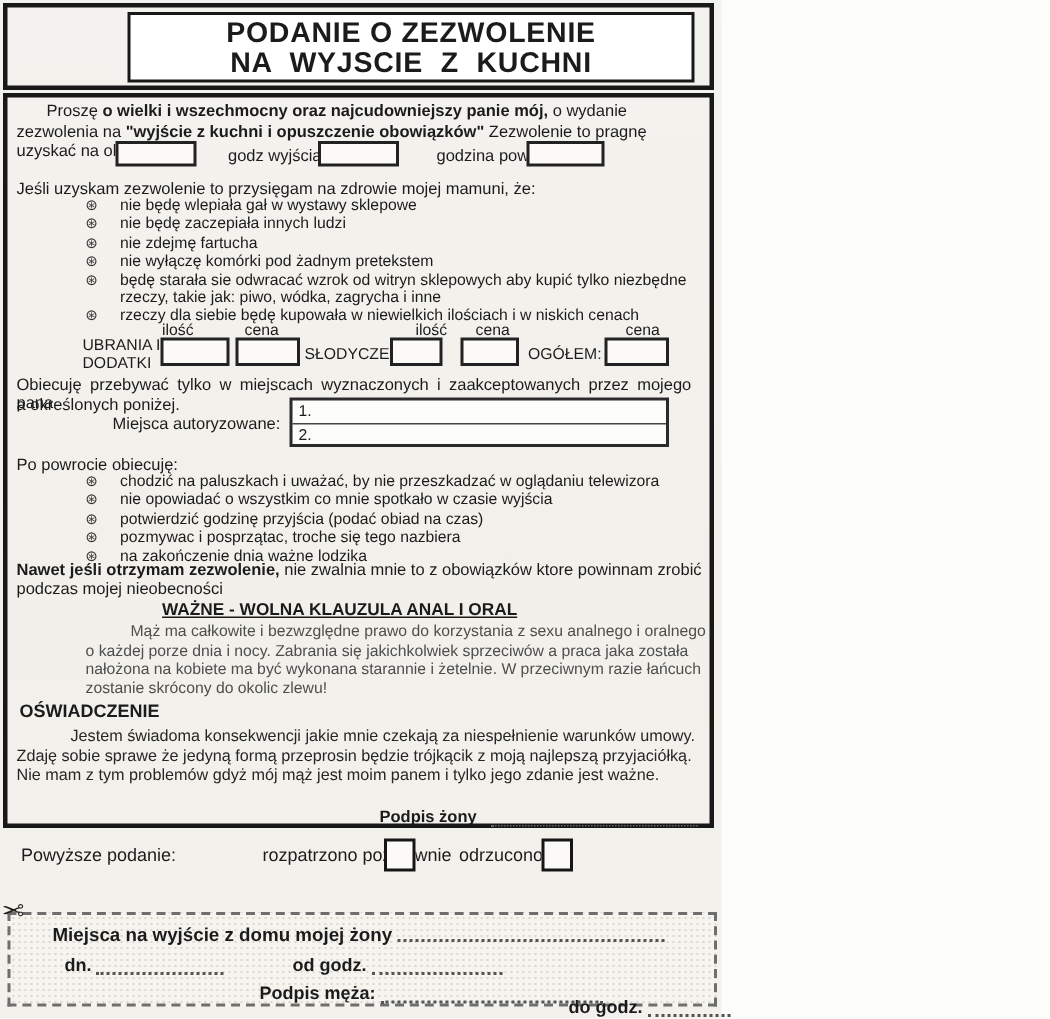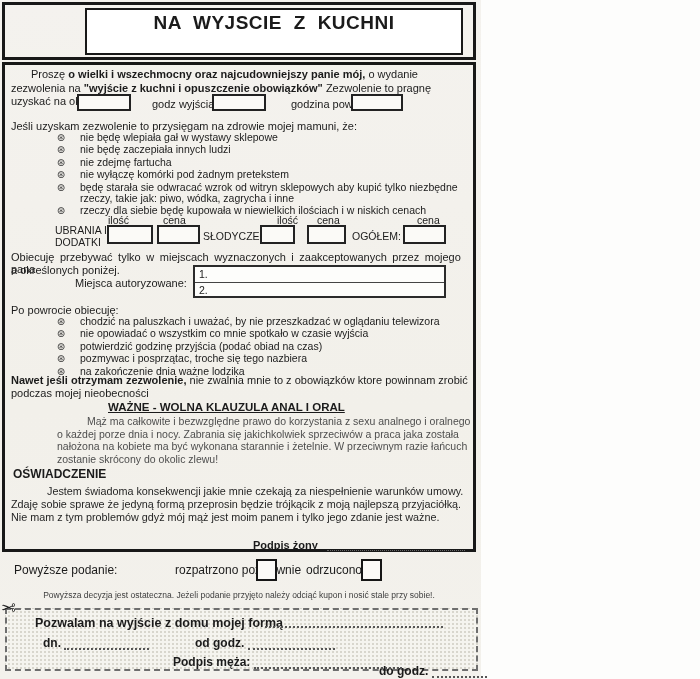--- a/index.html
+++ b/index.html
@@ -115,20 +115,21 @@
   .cp-sign { left:166px; top:45px; }
   .d85 { width:85px; } .d87 { width:87px; } .d55 { width:55px; } .d148 { width:148px; }
 </style>
 </head>
 <body>
 
 <div class="sheet">
 
   <div class="title-band">
     <div class="title-inner">
+      <span class="l1" style="display:block">PODANIE O ZEZWOLENIE</span>
       <span class="l2" style="display:block">NA WYJSCIE Z KUCHNI</span>
     </div>
   </div>
 
   <div class="main-box">
 
     <p class="intro"><span>Proszę </span><span class="b">o wielki i wszechmocny oraz najcudowniejszy panie mój,</span><span> o wydanie zezwolenia na </span><span class="b">"wyjście z kuchni i opuszczenie obowiązków"</span><span> Zezwolenie to pragnę uzyskać na okres.</span></p>
 
     <span class="fld-label lbl-data">data</span>
     <span class="fbox box-data"></span>
@@ -231,26 +232,25 @@
   </div>
 
   <div class="decision">
     <span class="dec-lbl">Powyższe podanie:</span>
     <span class="dec-ok">rozpatrzono pozytywnie</span>
     <span class="checkbox cb1"></span>
     <span class="dec-no">odrzucono</span>
     <span class="checkbox cb2"></span>
   </div>
 
-  <div class="cut-note">Powyższa decyzja jest ostateczna. Jeżeli podanie przyjęto należy odciąć kupon i nosić stale przy sobie!.</div>
 
   <span class="scissors">✂</span>
 
   <div class="coupon">
-    <span class="cp-lbl cp-permission">Pozwalam na wyjście z domu mojej formą</span>
+    <span class="cp-lbl cp-permission">Miejsca na wyjście z domu mojej żony</span>
     <span class="dots cp-permission-line" style="left:258px; top:8px;"></span>
     <span class="cp-lbl cp-dn"><span>dn.</span> <span class="dots d85"></span></span>
     <span class="cp-lbl cp-from"><span>od godz.</span> <span class="dots d87"></span></span>
     <span class="cp-lbl cp-to"><span>do godz.</span> <span class="dots d55"></span></span>
     <span class="cp-lbl cp-sign"><span>Podpis męża:</span> <span class="dots d148"></span></span>
   </div>
 
 </div>
 
 </body></html>

